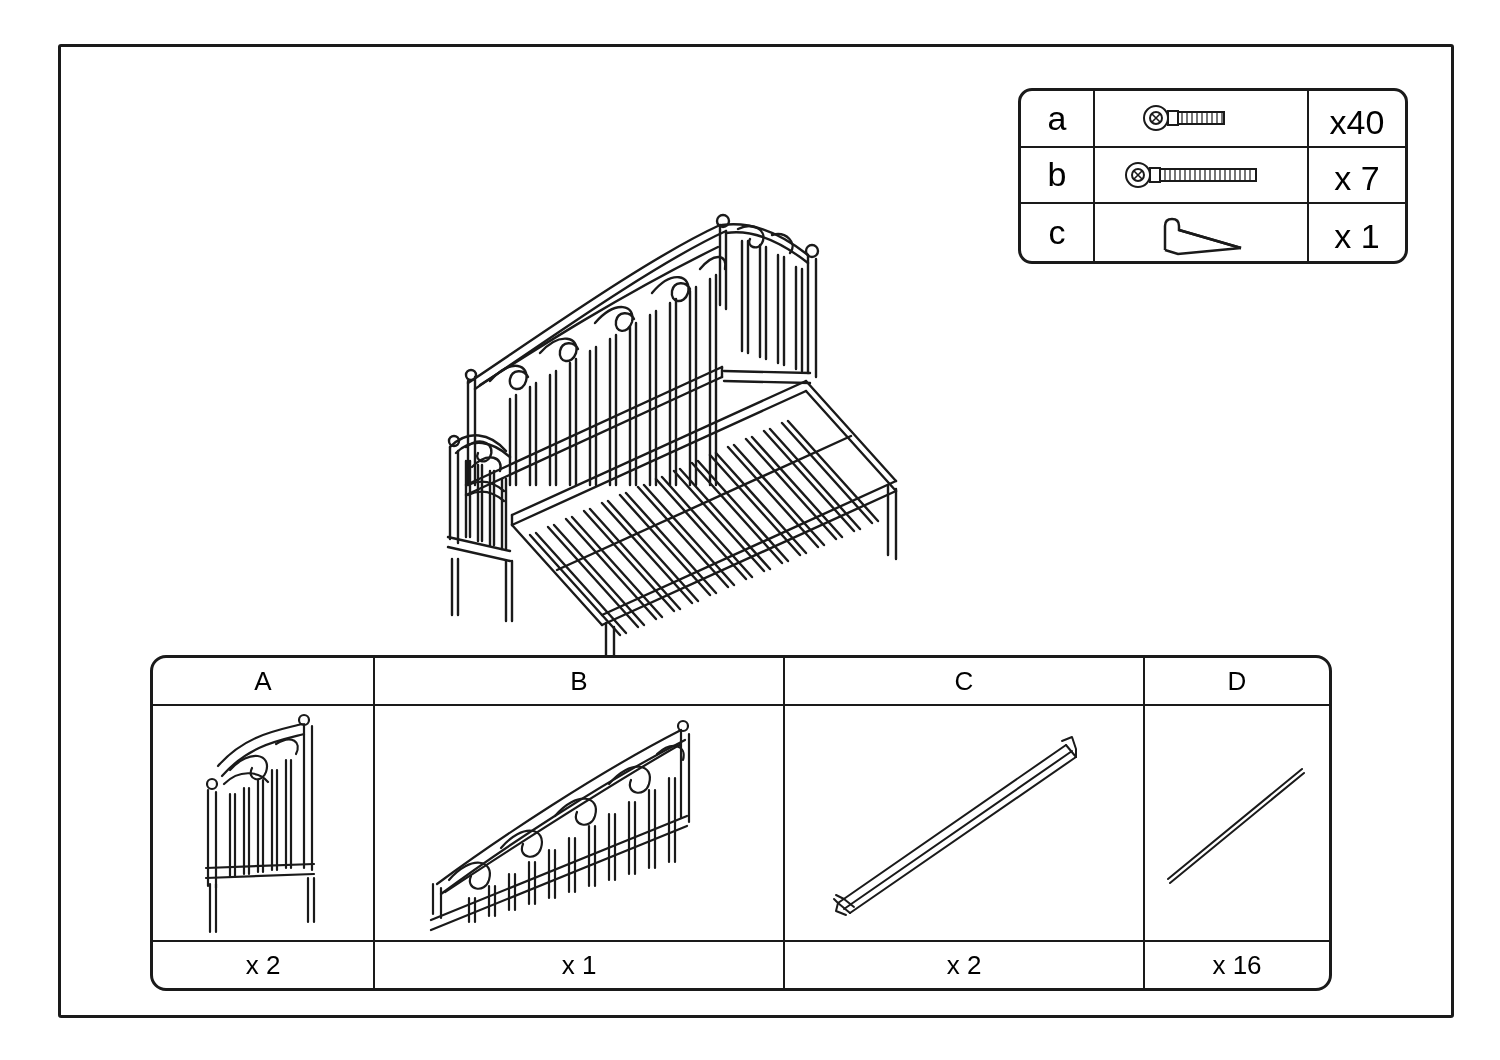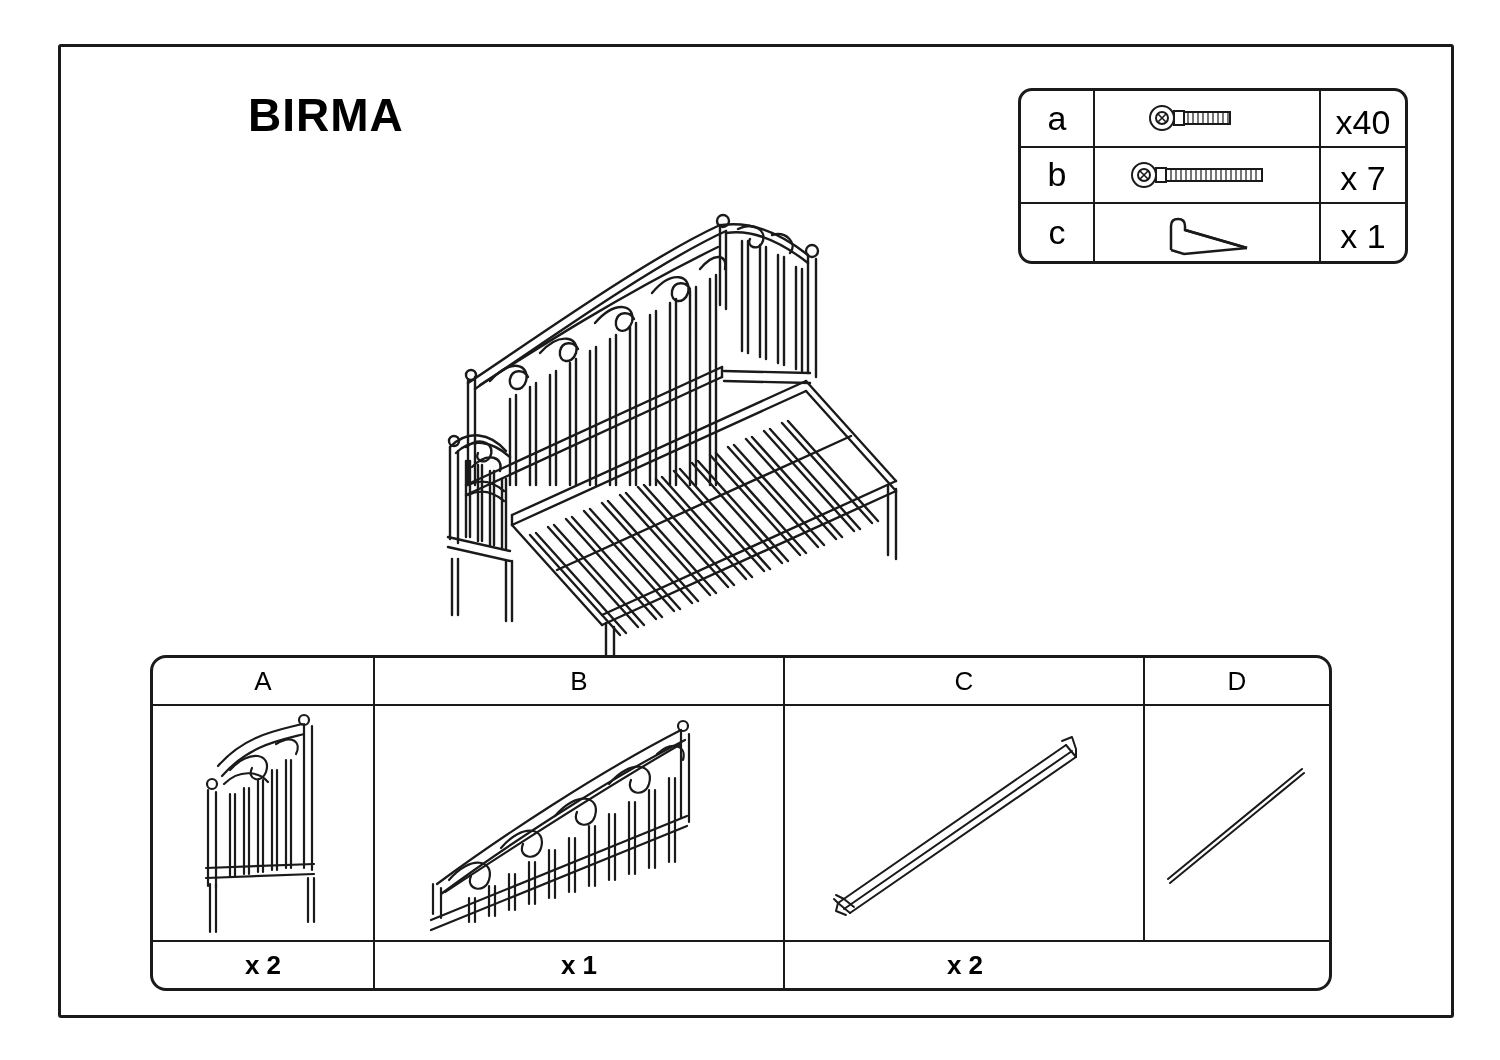--- a/index.html
+++ b/index.html
@@ -73,21 +73,21 @@
   }
   .hw-pic {
     flex: 1;
     display: flex;
     align-items: center;
     justify-content: center;
     border-right: 2.5px solid #1a1a1a;
     box-sizing: border-box;
   }
   .hw-qty {
-    width: 84px;
+    width: 96px;
     display: flex;
     align-items: center;
     justify-content: center;
     font-size: 34px;
     box-sizing: border-box;
     margin-top: 8px;
   }
   
   .main-drawing {
     position: absolute;
@@ -114,21 +114,21 @@
   .pt-head, .pt-foot {
     display: flex;
     height: 46px;
     flex: 0 0 46px;
   }
   .pt-body {
     display: flex;
     flex: 1 1 auto;
   }
   .pt-head { border-bottom: 2.5px solid #1a1a1a; }
-  .pt-foot { border-top: 2.5px solid #1a1a1a; font-weight: bold; }
+  .pt-foot { border-top: 2.5px solid #1a1a1a; }
   .pt-cell {
     box-sizing: border-box;
     border-right: 2.5px solid #1a1a1a;
     display: flex;
     align-items: center;
     justify-content: center;
     font-size: 26px;
   }
   .pt-cell:last-child { border-right: none; }
   .col-a { width: 222px; }
@@ -140,21 +140,20 @@
   svg { overflow: visible; }
   .ln { stroke: #1a1a1a; fill: none; }
 </style>
 </head>
 <body>
 
 <div class="page">
 
   <div class="sheet-border"></div>
 
-  <div class="title">BIRMA</div>
 
   <div class="hardware-table">
 
     <div class="hw-row">
       <div class="hw-letter">a</div>
       <div class="hw-pic">
         <svg width="150" height="40" viewBox="0 0 150 40">
           <g class="ln" stroke-width="2">
             <circle cx="30" cy="20" r="12"></circle>
             <circle cx="30" cy="20" r="6"></circle>
@@ -391,17 +390,18 @@
           </g>
         </svg>
       </div>
 
     </div>
 
     <div class="pt-foot">
       <div class="pt-cell col-a">x 2</div>
       <div class="pt-cell col-b">x 1</div>
       <div class="pt-cell col-c">x 2</div>
+      <div class="pt-cell col-d">x 16</div>
     </div>
 
   </div>
 
 </div>
 
 </body></html>

